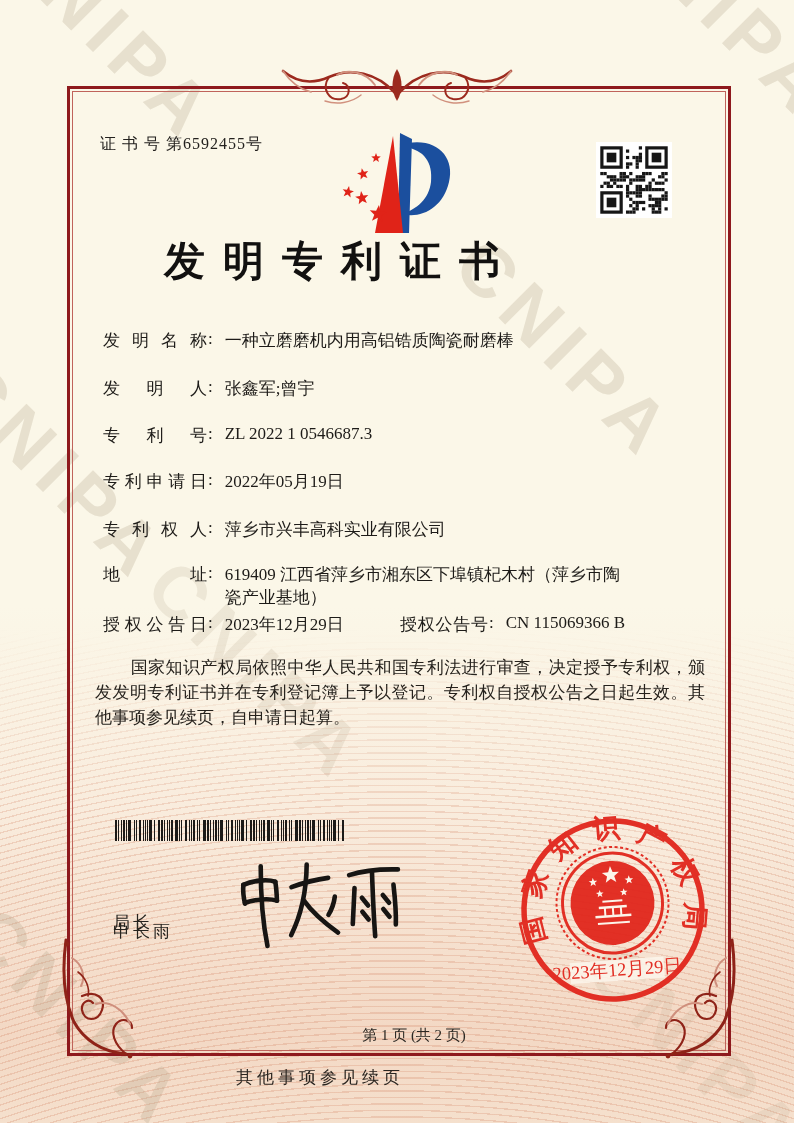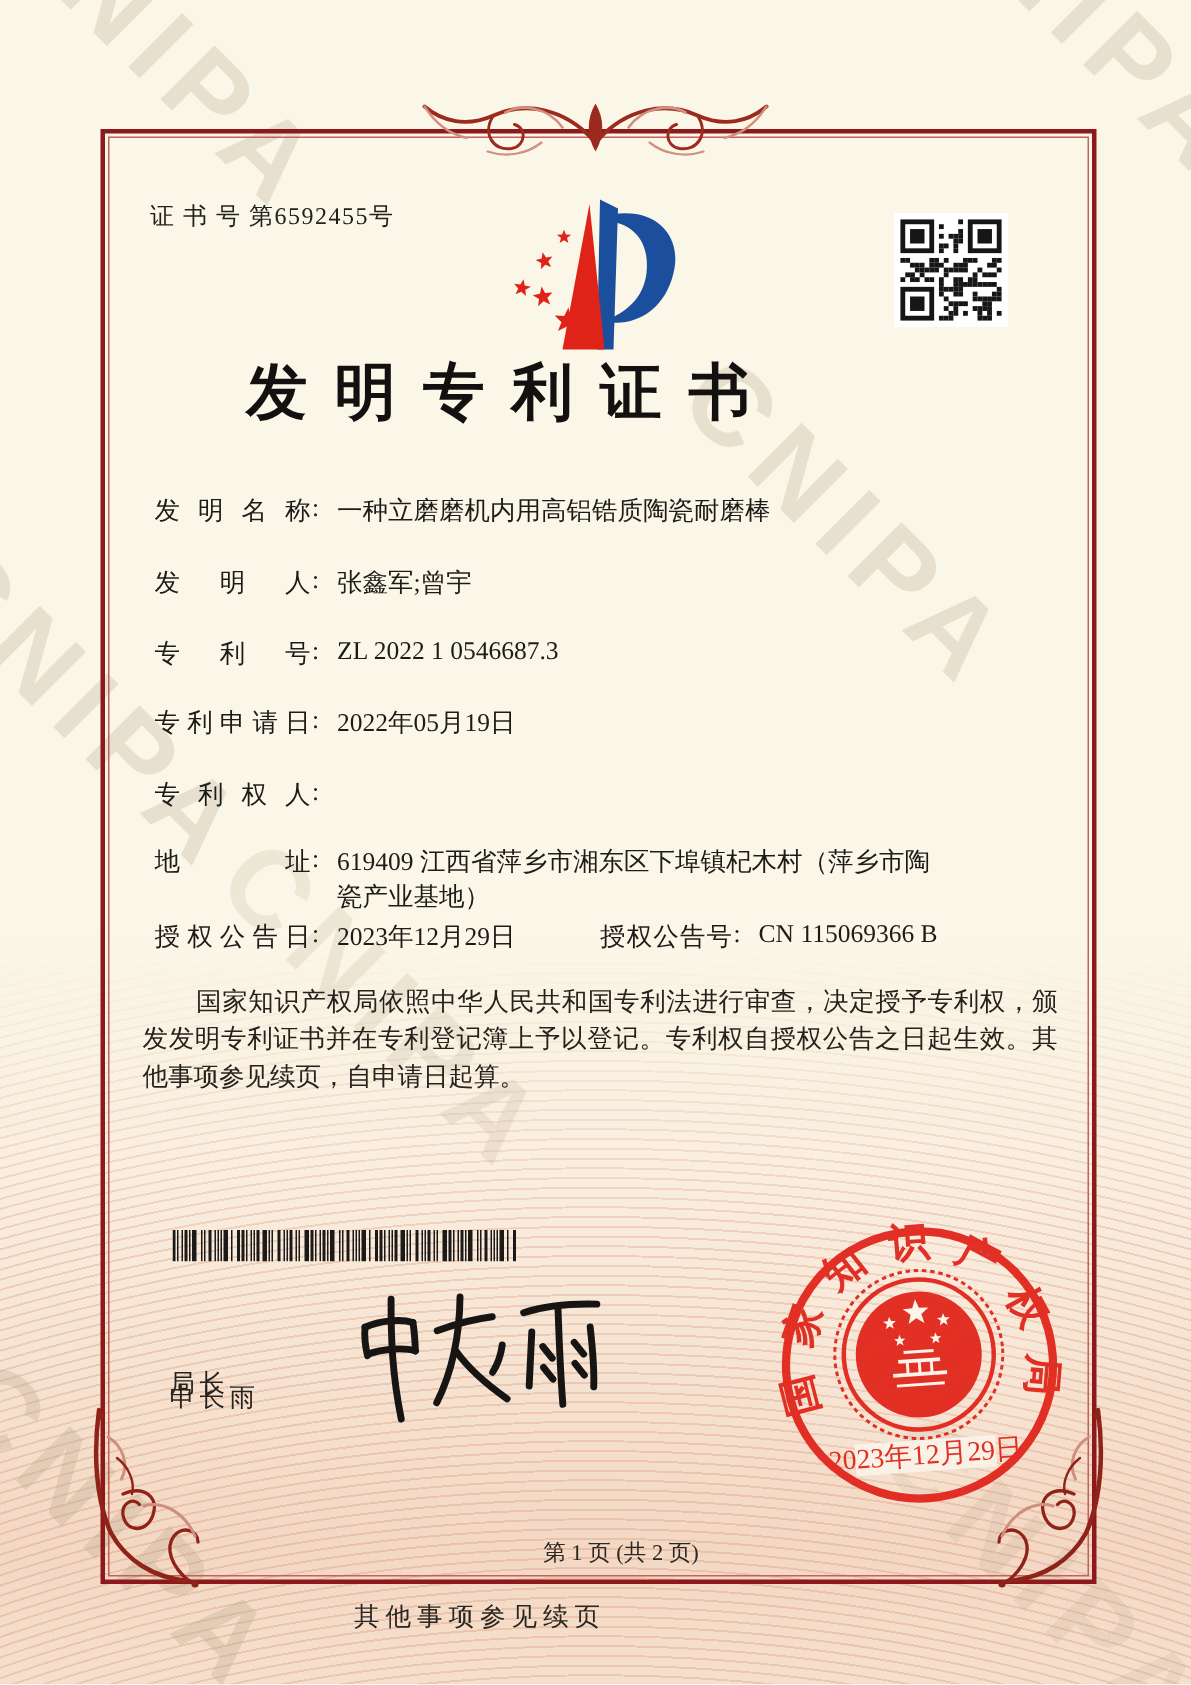--- a/index.html
+++ b/index.html
@@ -292,20 +292,21 @@
     <span class="field-value">2022年05月19日</span>
   </div>
   <div class="field-row" style="top:518px;">
     <span class="field-label justify-chars">
         <span>专</span>
         <span>利</span>
         <span>权</span>
         <span>人</span>
       </span>
       <span class="colon">:</span>
+    <span class="field-value">萍乡市兴丰高科实业有限公司</span>
   </div>
   <div class="field-row" style="top:563px;">
     <span class="field-label justify-chars">
         <span>地</span>
         <span>址</span>
       </span>
       <span class="colon">:</span>
     <span class="addr-lines">
       <div>619409 江西省萍乡市湘东区下埠镇杞木村（萍乡市陶</div>
       <div>瓷产业基地）</div>

